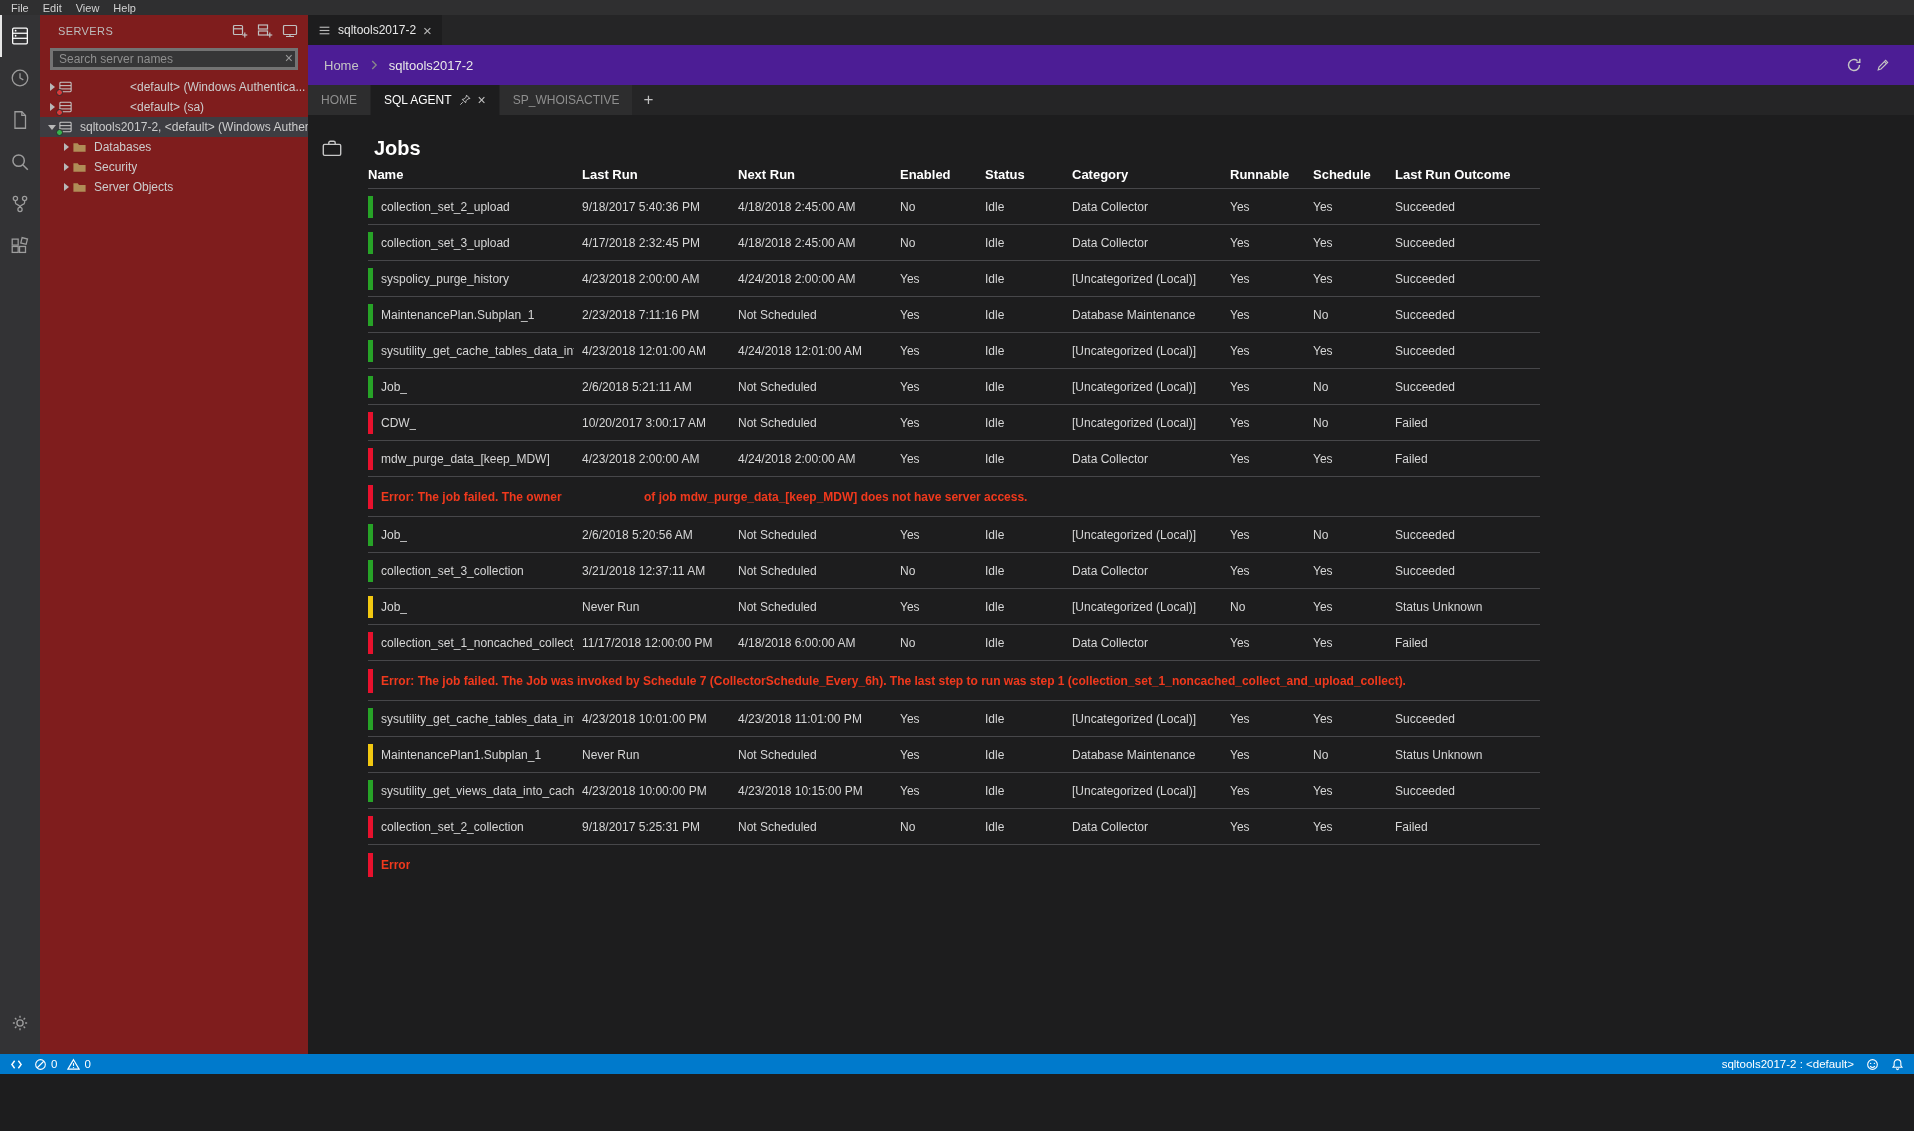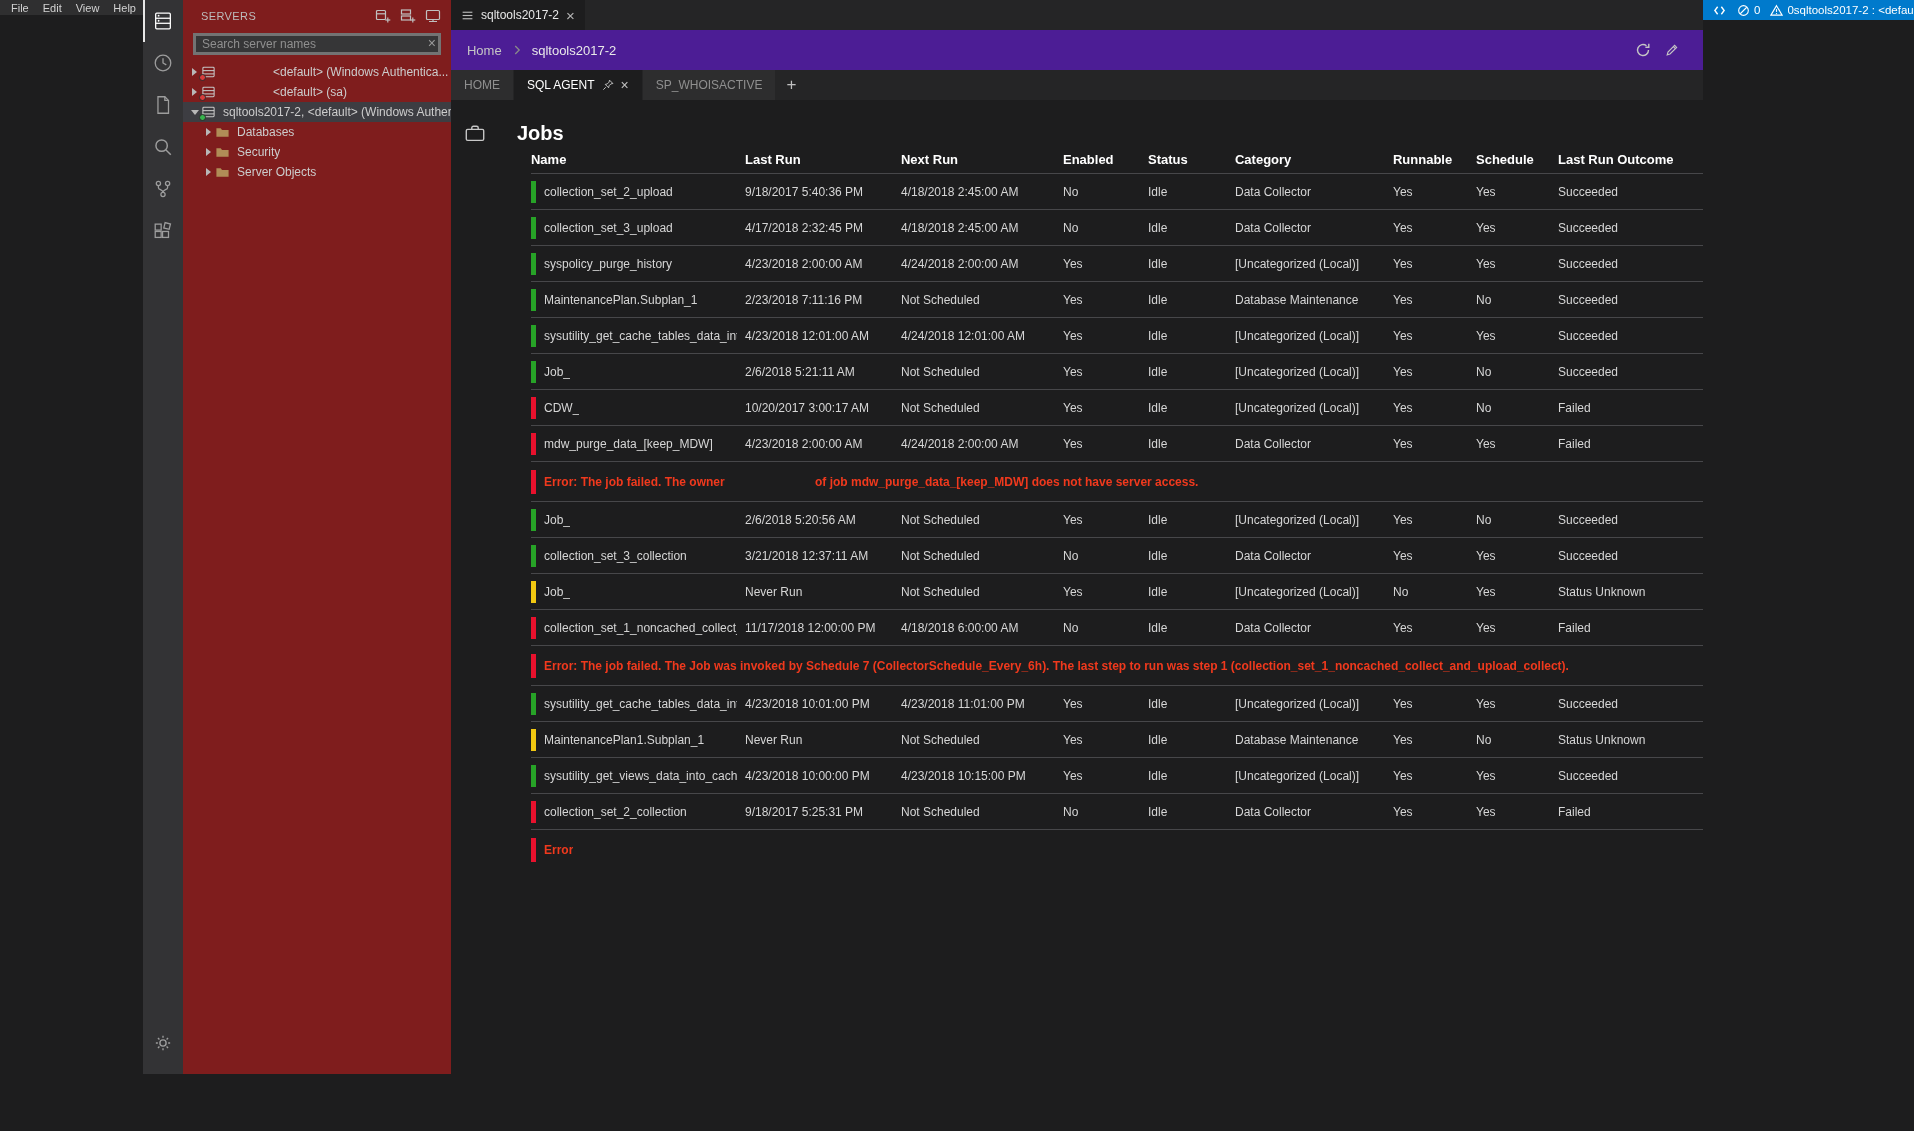--- a/index.html
+++ b/index.html
@@ -1,18 +1,18 @@
 <!DOCTYPE html>
 <html><head>
 <meta charset="utf-8">
 <style>
 *{margin:0;padding:0;box-sizing:border-box}
 html,body{width:1914px;height:1131px;overflow:hidden;background:#1d1d1e}
 body{font-family:"Liberation Sans","DejaVu Sans",sans-serif}
-.app{width:1914px;height:1074px;display:flex;flex-direction:row;color:#ccc}
+.app{width:1914px;height:1074px;display:flex;flex-direction:column;color:#ccc}
 
 
 .menubar{height:15px;background:#2f2f30;display:flex;align-items:center;padding-left:4px;font-size:11px;color:#d2d2d2;flex:none}
 .mitem{padding:0 7px;cursor:pointer}
 
 .body{flex:1;display:flex;min-height:0}
 
 
 .activitybar{width:40px;background:#333335;display:flex;flex-direction:column;align-items:center;flex:none}
 .abar-icon{width:40px;height:42px;display:flex;align-items:center;justify-content:center;color:#9d9d9d;cursor:pointer}
@@ -60,37 +60,37 @@
 .bc-actions>*{cursor:pointer;display:flex}
 .doctabs{height:30px;background:#252526;display:flex;flex:none}
 .dtab{display:flex;align-items:center;gap:7px;padding:0 13px;background:#2d2d2e;color:#8f8f8f;font-size:12px;margin-right:1px;cursor:pointer}
 .dtab.active{background:#1d1d1e;color:#fff}
 .dtab-close{font-size:14px;color:#c0c0c0;line-height:1;cursor:pointer}
 .newtab{width:30px;display:flex;align-items:center;justify-content:center;color:#c0c0c0;font-size:17px;cursor:pointer}
 
 .content{flex:1;min-height:0;overflow:hidden;background:#1d1d1e}
 .jobs-header{height:45px;display:flex;align-items:flex-end;padding-left:13px}
 .jobs-title{font-size:20px;font-weight:bold;color:#fff;margin-left:31px}
-.jtable{margin-left:80px;width:1172px}
+.jtable{margin-left:60px;width:1172px}
 .tgrid{display:grid;grid-template-columns:214px 156px 162px 85px 87px 158px 83px 82px 145px;align-items:center}
 .thead{height:28px;font-size:13px;font-weight:bold;color:#fff}
 .thead>div{padding-right:8px;white-space:nowrap;overflow:hidden}
 .trow{border-top:1px solid #47474a;font-size:12px;color:#d6d6d6;cursor:pointer}
 .jrow{height:36px}
 .cell{padding-right:8px;white-space:nowrap;overflow:hidden}
 .c-name{display:flex;align-items:center;height:100%}
 .nm{overflow:hidden;white-space:nowrap}
 .bar{width:5px;height:22px;flex:none;margin-right:8px}
 .bar-green{background:#27a327}
 .bar-red{background:#e8112d}
 .bar-yellow{background:#f2c811}
 .erow{height:40px;display:flex;align-items:center;position:relative}
 .erow .bar{height:24px}
 .etext{color:#f0391d;font-weight:bold;font-size:12px;white-space:nowrap;overflow:hidden}
-.etext.e2{position:absolute;left:284px}
+.etext.e2{position:absolute;left:276px}
 
 
 .statusbar{height:20px;background:#007acc;display:flex;align-items:center;color:#fff;font-size:11.5px;padding:0 10px;flex:none}
 .sb-left{display:flex;align-items:center;gap:11px}
 .sb-group{display:flex;align-items:center;gap:4px;cursor:pointer}
 .sb-right{margin-left:auto;display:flex;align-items:center;gap:12px}
 .sb-right .conn{cursor:pointer}
 svg{display:block}
 </style>
 </head>

